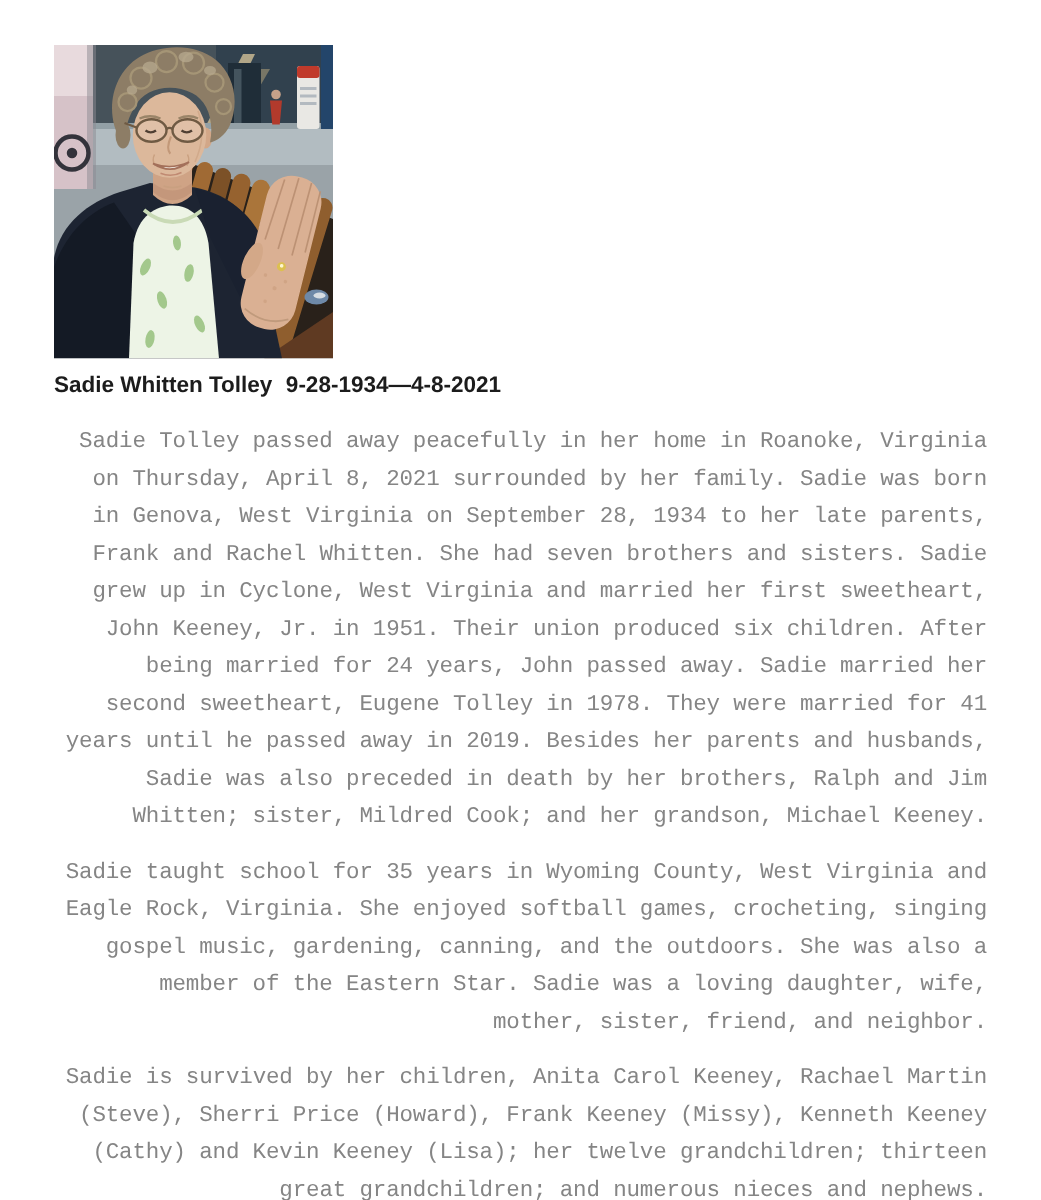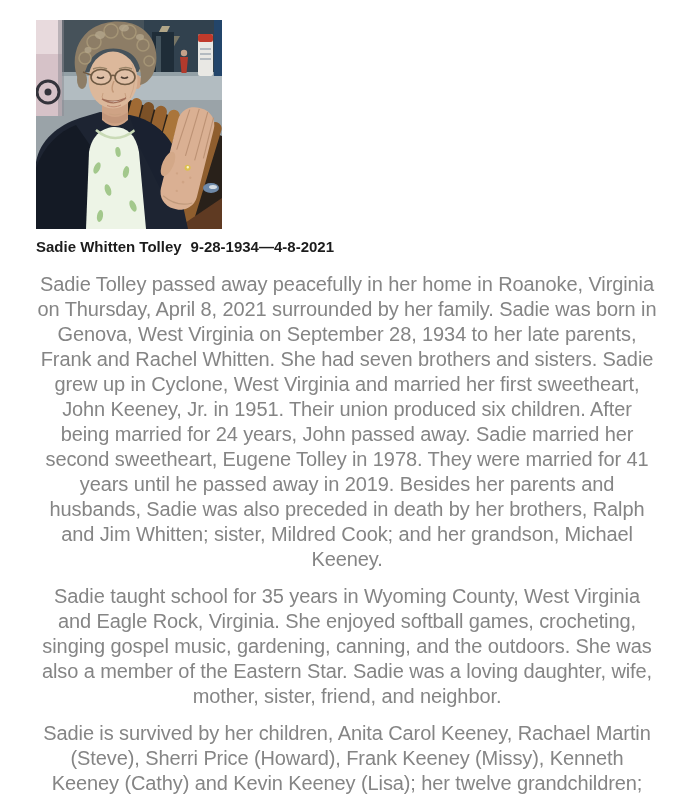--- a/index.html
+++ b/index.html
@@ -7,45 +7,46 @@
     width: 694px;
     height: 800px;
     overflow: hidden;
     background: var(--page-background, #ffffff);
     font-family: "Liberation Sans", "DejaVu Sans", sans-serif;
   }
   .page {
     box-sizing: border-box;
     width: 694px;
     height: 800px;
-    padding: 20px 36px 0 36px;
+    padding: 30px 36px 0 36px;
   }
   .photo {
     width: 186px;
     height: 209px;
     margin: 0 0 9px 0;
     overflow: hidden;
   }
   .photo svg { display: block; width: 186px; height: 209px; }
   .caption {
     font-size: 15px;
     font-weight: 600;
     color: var(--caption-text, #1c1c1c);
     letter-spacing: 0;
     margin: 0 0 17px 0;
     white-space: nowrap;
   }
   .caption .dates { display: inline-block; margin-left: 9px; }
   p.obit {
-    font-size: 20px;
+    font-size: 15px;
     line-height: 25px;
     letter-spacing: -0.1px;
     color: var(--body-text, #858585);
     margin: 0 0 12px 0;
-    text-align: center;
+    text-align: right;
+    font-family: Liberation Mono, monospace;
   }
 </style>
 </head>
 <body>
 
 <div class="page">
 
   <div class="photo">
     <svg viewBox="0 0 186 209" role="img">
 

